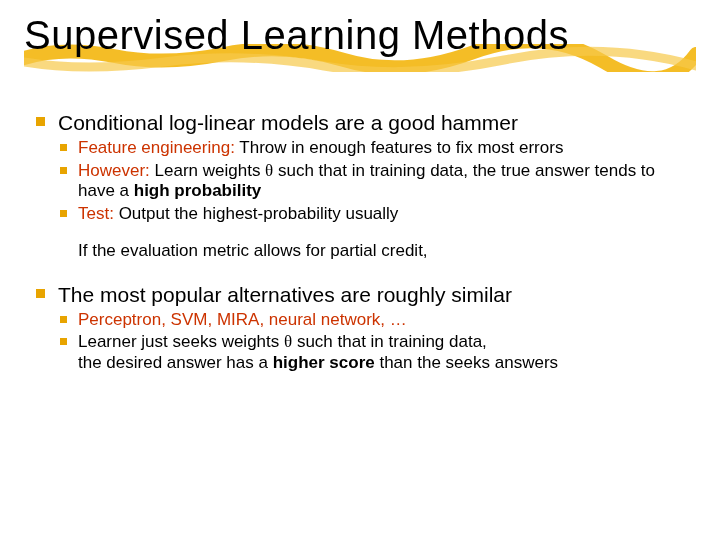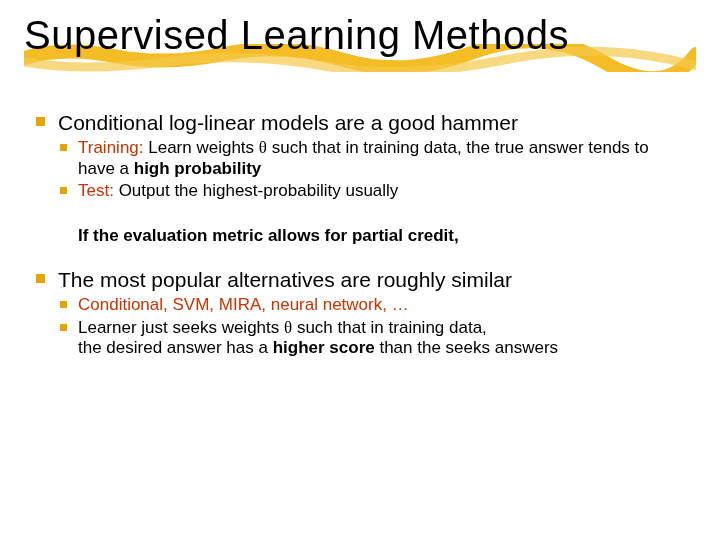--- a/index.html
+++ b/index.html
@@ -80,23 +80,22 @@
     position: absolute;
     left: 30px;
     top: 6px;
     width: 7px;
     height: 7px;
     background: #e8a400;
   }
 
   .indent-note {
     padding-left: 48px;
-    margin-top: 24px;
+    margin-top: 16px;
     font-size: 17px;
-    font-weight: bold;
   }
 
   .hl { color: #cc3300; }
   b { font-weight: bold; }
 
   .theta {
     font-family: "Times New Roman", serif;
   }
 </style>
 </head>
@@ -112,39 +111,42 @@
       </svg>
     </div>
   </div>
 
   <div class="body">
 
     <div class="lvl1">
       <span class="lvl1-text">Conditional log-linear models are a good hammer</span>
     </div>
 
+    <div class="lvl2">
+      <span class="hl">Feature engineering:</span><span> Throw in enough features to fix most errors</span>
+    </div>
 
     <div class="lvl2">
-      <span class="hl">Training:</span><span> Learn weights </span><span class="theta">θ</span><span> such that in training data, the true answer tends to have a </span><b>high probability</b>
+      <span class="hl">However:</span><span> Learn weights </span><span class="theta">θ</span><span> such that in training data, the true answer tends to have a </span><b>high probability</b>
     </div>
 
     <div class="lvl2">
       <span class="hl">Test:</span><span> Output the highest-probability usually</span>
     </div>
 
     <div class="indent-note">
       <span>If the evaluation metric allows for partial credit,</span><br>
     </div>
 
     <div class="lvl1" style="margin-top:20px;">
       <span class="lvl1-text">The most popular alternatives are roughly similar</span>
     </div>
 
     <div class="lvl2">
-      <span class="hl">Conditional, SVM, MIRA, neural network, …</span>
+      <span class="hl">Perceptron, SVM, MIRA, neural network, …</span>
     </div>
     <div class="lvl2">
       <span>Learner just seeks weights </span><span class="theta">θ</span><span> such that in training data,</span><br>
       <span>the desired answer has a </span><b>higher score</b><span> than the seeks answers</span>
     </div>
 
   </div>
 </div>
 
 </body></html>

